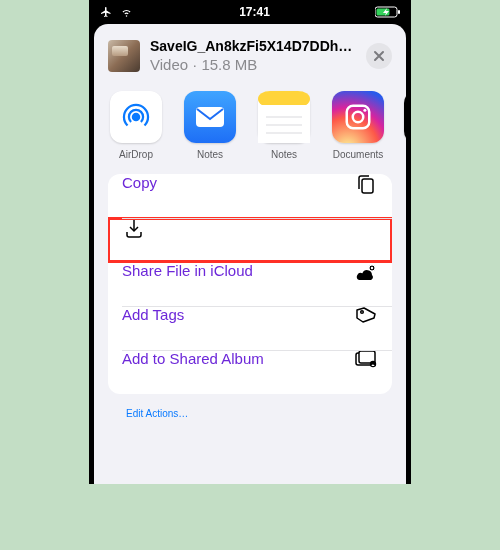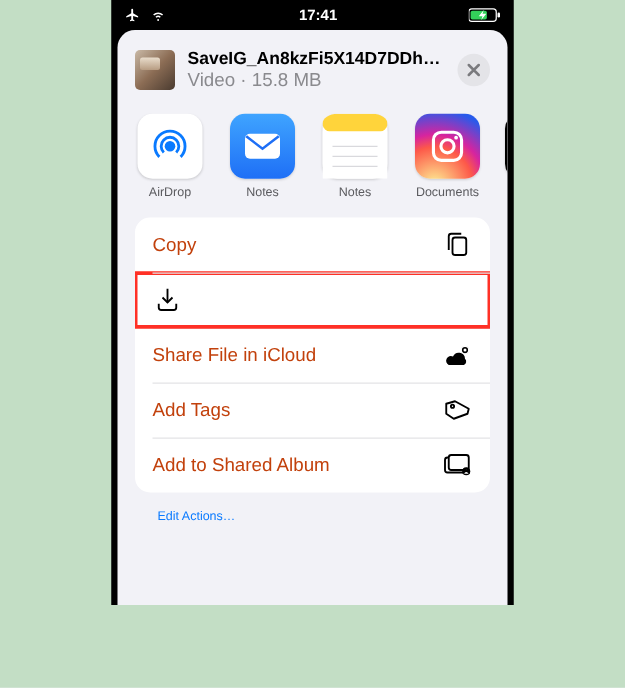--- a/index.html
+++ b/index.html
@@ -91,26 +91,26 @@
   }
   .app .lbl { font-size:10px; color:#5b5b5f; white-space:nowrap; overflow:hidden; text-overflow:ellipsis;}
   .cardlist {
     margin: 0 14px;
     background:#fff;
     border-radius:12px;
     overflow:hidden;
   }
   .row {
     display:flex;
-    align-items:center;
+    align-items:flex-start;
     justify-content:space-between;
     padding: 0 14px;
     height: 44px;
     font-size:15px;
-    color:#c2410c;
+    color:#6d28d9;
     position:relative;
   }
   .row + .row::before{
     content:"";
     position:absolute;
     left:14px; right:0; top:0; height:1px;
     background:#e3e3e6;
   }
   .row.highlight {
     outline: 3px solid #ff3026;

